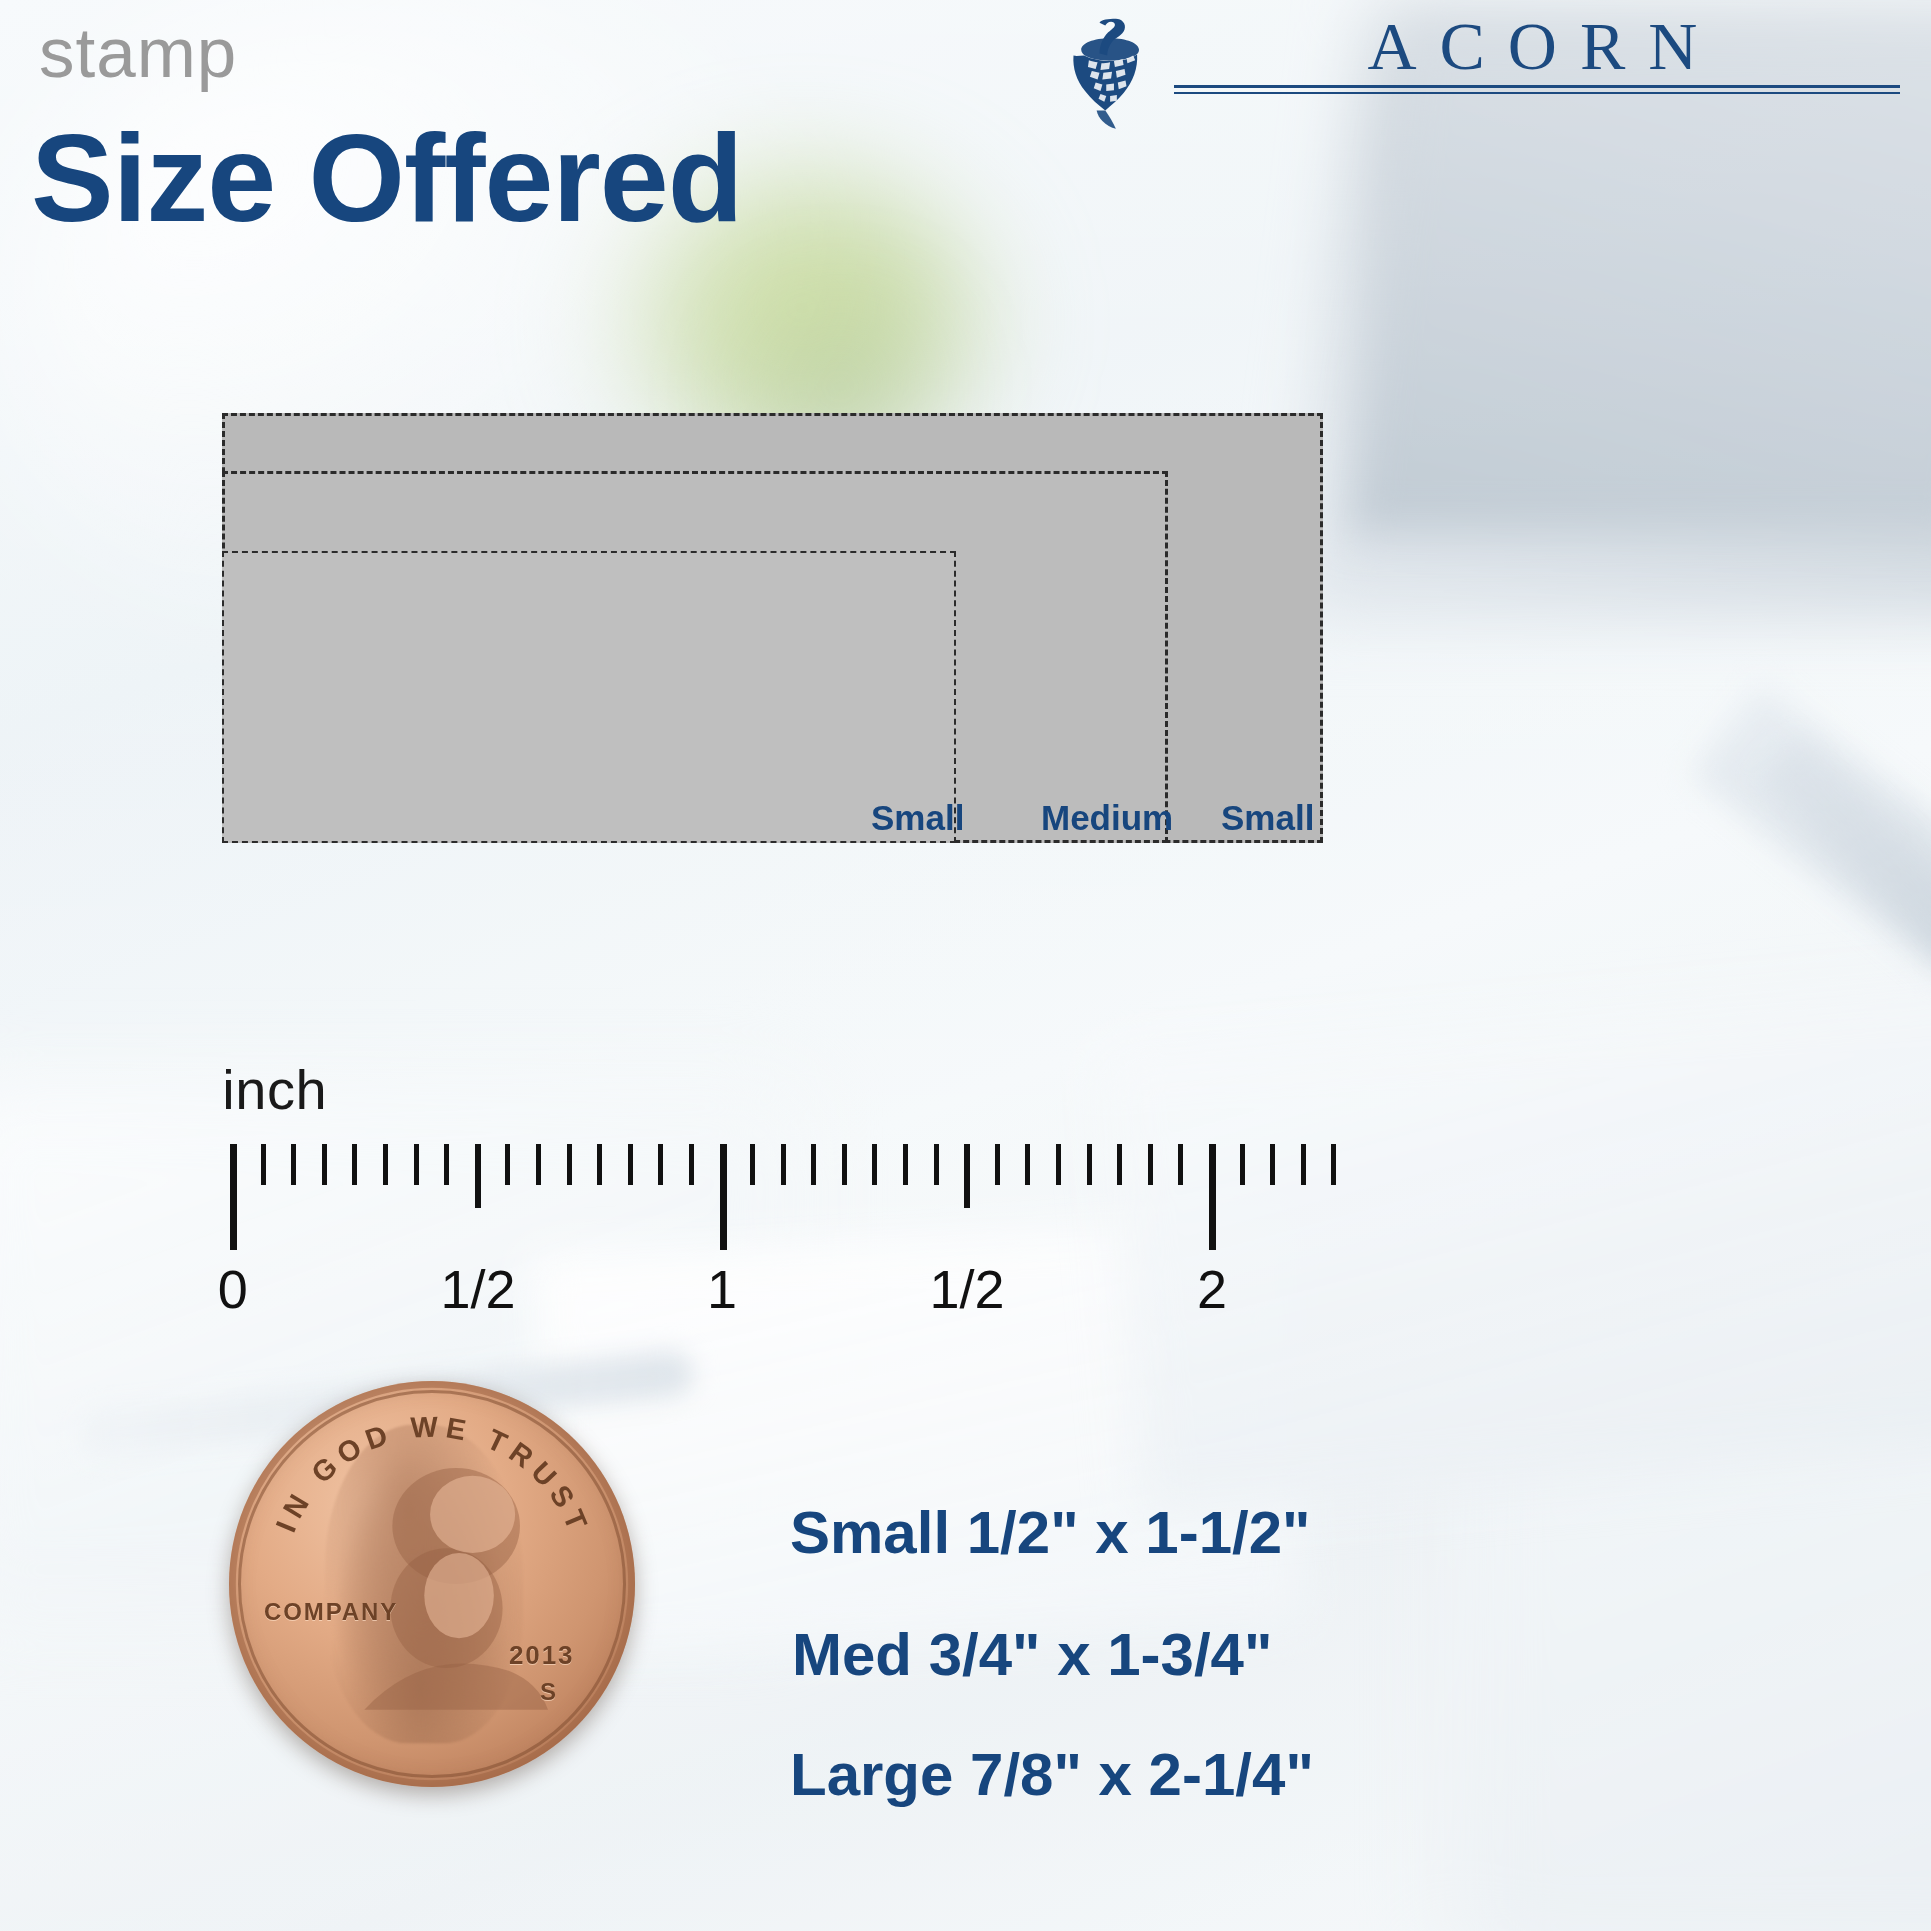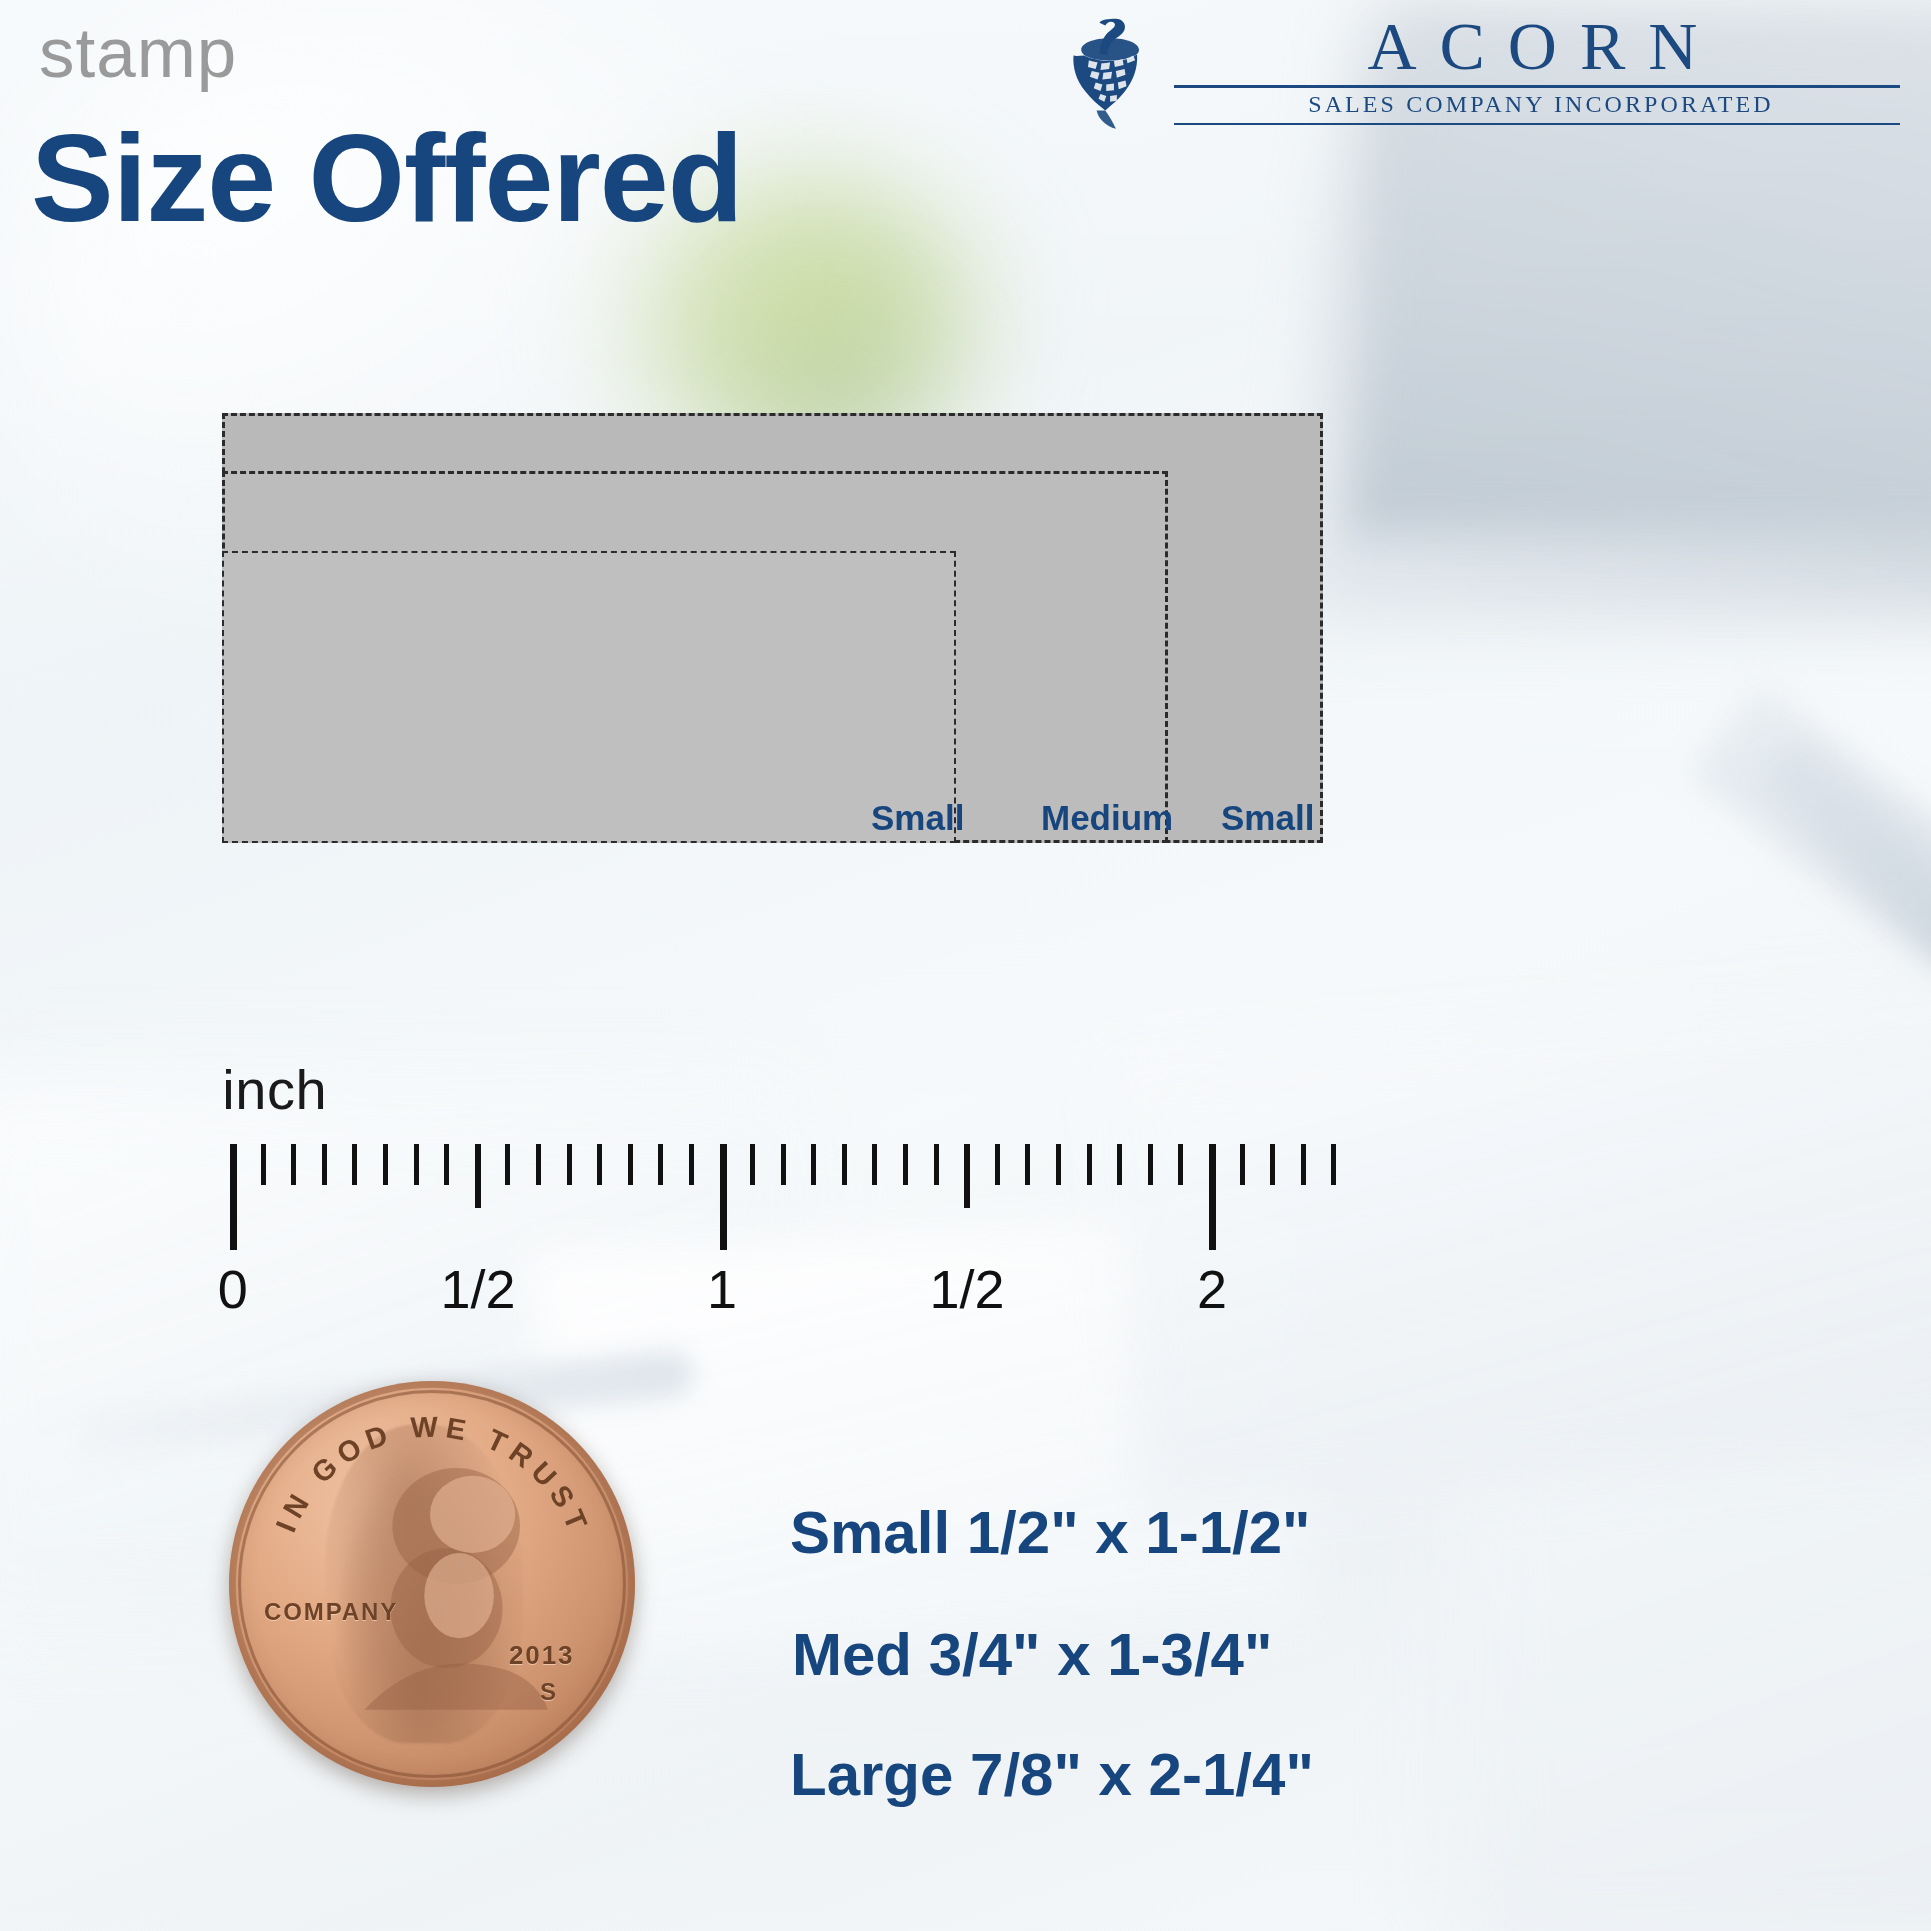--- a/index.html
+++ b/index.html
@@ -252,21 +252,20 @@
             <path d="M42 82l6 2-2 6-6-3z"></path>
             <path d="M52 84l7-1v6l-7 1z"></path>
           </g>
           <path d="M47 99c4 6 8 12 11 19-5-1-10-4-14-8-3-3-5-7-6-11z" opacity=".9"></path>
         </g>
       </svg>
     </div>
     <div class="logo-text">
       <div class="logo-word">ACORN</div>
       <div class="logo-rule"></div>
-      <div class="logo-sub">SALES COMPANY INCORPORATED</div>
       <div class="logo-rule thin"></div>
     </div>
   </div>
 
   <div class="boxes">
     <div class="szbox large"></div>
     <div class="szbox medium"></div>
     <div class="szbox small"></div>
     <div class="szlabel small">Small</div>
     <div class="szlabel medium">Medium</div>

